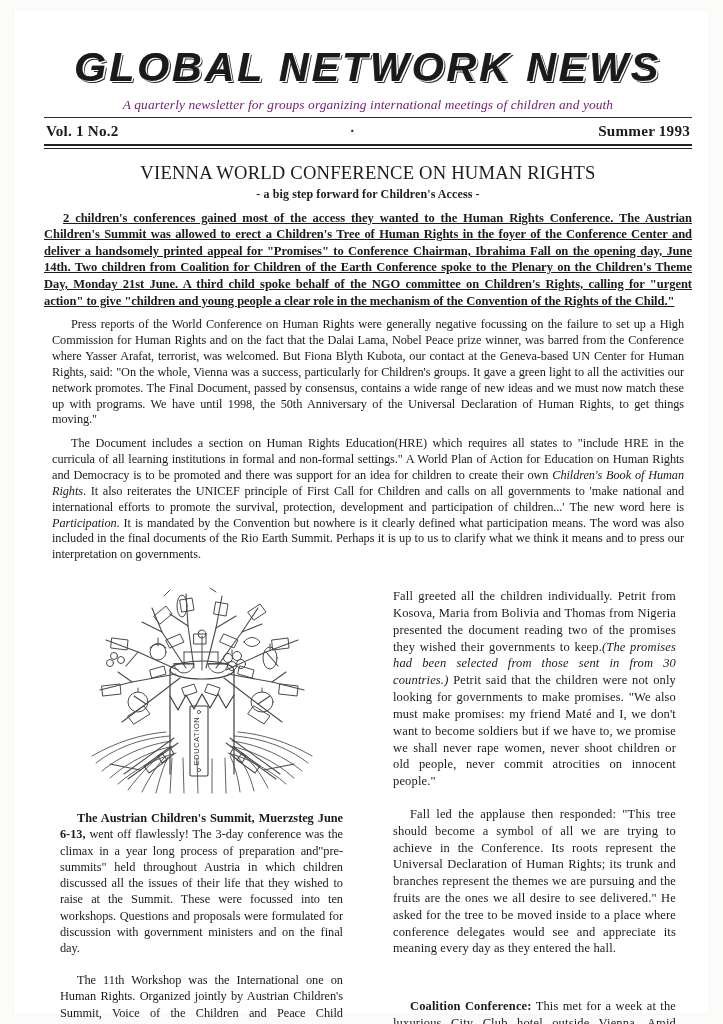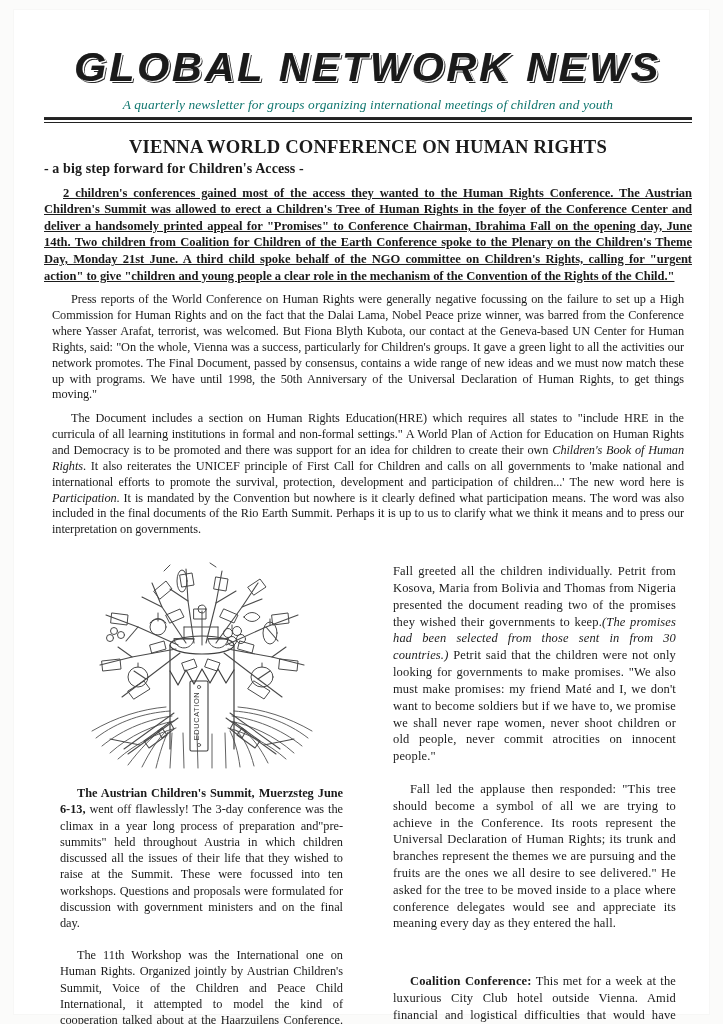--- a/index.html
+++ b/index.html
@@ -49,21 +49,21 @@
       2.2px 2.0px 0 #2a2a2a,
       -0.5px -0.5px 0 #444;
     white-space: nowrap;
     margin: 0 0 1px 0;
   }
   .subtitle {
     text-align: center;
     font-family: "Liberation Serif", "DejaVu Serif", serif;
     font-style: italic;
     font-size: 13.4px;
-    color: #0f766e;
+    color: #701a75;
     padding: 7px 0 4px 0;
     letter-spacing: 0.1px;
   }
   .rule-thin {
     border-top: 1.3px solid #2b2b2b;
     margin: 0;
   }
   .volbar {
     display: flex;
     align-items: baseline;
@@ -83,27 +83,27 @@
     border-top: 2.6px solid #222;
     border-bottom: 1.6px solid #222;
     height: 1.6px;
     margin: 0 0 13px 0;
   }
 
   
   .headline {
     text-align: center;
     font-size: 18.6px;
-    font-weight: bold;
+    font-weight: normal;
     letter-spacing: 0.2px;
     margin: 0 0 3px 0;
   }
   .deck {
-    text-align: left;
-    font-size: 14px;
+    text-align: center;
+    font-size: 12px;
     font-weight: bold;
     margin: 0 0 8px 0;
     letter-spacing: 0.1px;
   }
 
   
   .lead {
     font-size: 12.55px;
     font-weight: bold;
     line-height: 1.325;
@@ -179,20 +179,25 @@
   <div class="paper"></div>
 
   <div class="content">
 
     <div class="masthead">GLOBAL NETWORK NEWS</div>
 
     <div class="subtitle">A quarterly newsletter for groups organizing international meetings of children and youth</div>
 
     <div class="rule-thin"></div>
 
+    <div class="volbar">
+      <span>Vol. 1  No.2</span>
+      <span class="dot">·</span>
+      <span>Summer 1993</span>
+    </div>
 
     <div class="rule-double"></div>
 
     <h1 class="headline">VIENNA WORLD CONFERENCE ON HUMAN RIGHTS</h1>
     <div class="deck">- a big step forward for Children's Access -</div>
 
     <p class="lead">2 children's conferences gained most of the access they wanted to the Human Rights Conference. The Austrian Children's Summit was allowed to erect a Children's Tree of Human Rights in the foyer of the Conference Center and deliver a handsomely printed appeal for "Promises" to Conference Chairman, Ibrahima Fall on the opening day, June 14th. Two children from Coalition for Children of the Earth Conference spoke to the Plenary on the Children's Theme Day, Monday 21st June. A third child spoke behalf of the NGO committee on Children's Rights, calling for "urgent action" to give "children and young people a clear role in the mechanism of the Convention of the Rights of the Child."</p>
 
     <p class="fullpara">Press reports of the World Conference on Human Rights were generally negative focussing on the failure to set up a High Commission for Human Rights and on the fact that the Dalai Lama, Nobel Peace prize winner, was barred from the Conference where Yasser Arafat, terrorist, was welcomed. But Fiona Blyth Kubota, our contact at the Geneva-based UN Center for Human Rights, said: "On the whole, Vienna was a success, particularly for Children's groups. It gave a green light to all the activities our network promotes. The Final Document, passed by consensus, contains a wide range of new ideas and we must now match these up with programs. We have until 1998, the 50th Anniversary of the Universal Declaration of Human Rights, to get things moving."</p>
 

